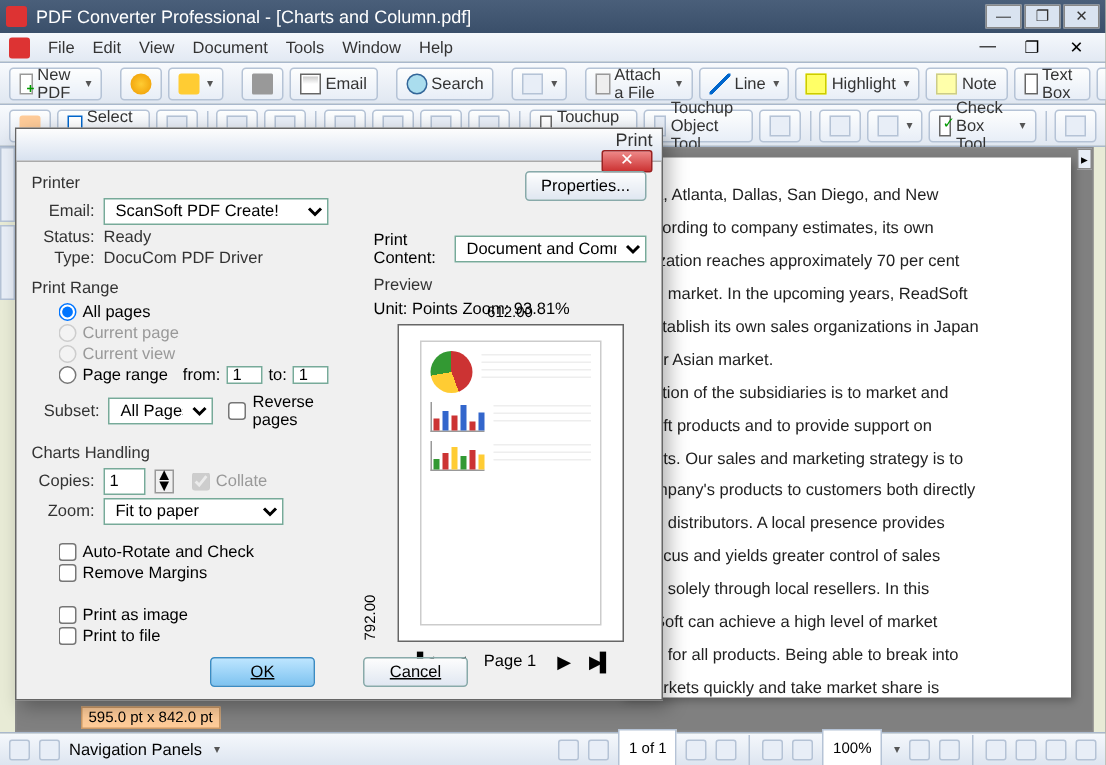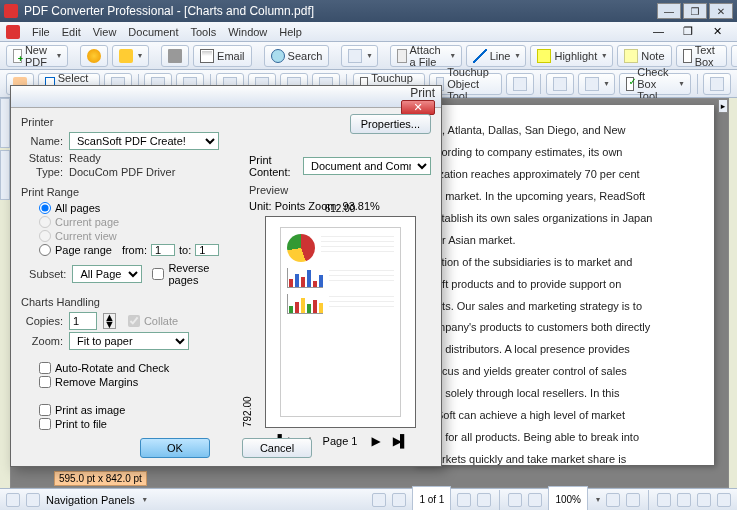--- a/index.html
+++ b/index.html
@@ -68,21 +68,21 @@
 .pvwrap .ruler-top { position: absolute; top: -14px; left: 0; right: 0; text-align: center; font-size: 10px; }
 .pvwrap .ruler-left { position: absolute; left: -24px; top: 0; bottom: 0; display: flex; align-items: center; font-size: 10px; writing-mode: vertical-rl; transform: rotate(180deg); }
 .pvpage { position: absolute; left: 14px; top: 10px; right: 14px; bottom: 10px; background: #fff; border: 1px solid #ccc; padding: 6px; }
 .minichart { margin-bottom: 6px; }
 .pie { width: 28px; height: 28px; border-radius: 50%; background: conic-gradient(#c33 0 160deg, #fc3 160deg 260deg, #393 260deg 360deg); }
 .bars { display: flex; align-items: flex-end; gap: 2px; height: 20px; border-left: 1px solid #999; border-bottom: 1px solid #999; padding-left: 1px; }
 .bars div { width: 4px; }
 .pvtext { border-top: 1px solid #eee; height: 3px; margin: 2px 0; }
 .navrow { display: flex; justify-content: center; align-items: center; gap: 14px; margin-top: 6px; font-size: 11px; }
 .navbtn { font-size: 12px; letter-spacing: -2px; }
-.dlgfoot { position: absolute; bottom: 8px; left: 0; right: 0; display: flex; justify-content: center; gap: 32px; }
+.dlgfoot { position: absolute; bottom: 8px; left: 0; right: 0; display: flex; justify-content: center; gap: 32px; text-decoration: underline; }
 .dlgfoot .btn { width: 70px; }
 .okbtn { background: linear-gradient(#bde5ff, #7ec3f0); border: 1px solid #3a8cc4; }
 
 
 .statusbar { position: absolute; bottom: 0; left: 0; right: 0; height: 22px; background: linear-gradient(#f5f8fc, #dde5f0); border-top: 1px solid #a9b8cc; display: flex; align-items: center; padding: 0 6px; gap: 6px; }
 .statusbar .sico { width: 14px; height: 14px; background: #e8eef7; border: 1px solid #b5c3d6; border-radius: 2px; }
 .statusbar .field { height: 28px; border: 1px solid #b5c3d6; background: #fff; padding: 0 6px; display: flex; align-items: center; font-size: 10px; }
 .statusbar .spacer { flex: 1; }
 .dimlabel { position: absolute; bottom: 24px; left: 54px; background: #fc9; border: 1px solid #c96; padding: 1px 4px; font-size: 10px; }
 .lefttabs { position: absolute; left: 0; top: 98px; width: 10px; }
@@ -272,21 +272,21 @@
 <div class="dialog">
   <div class="dlgtitle">
     <div class="t">Print</div>
     <div class="close">✕</div>
   </div>
   <div class="dlgbody">
 
     <div>
       <div class="group-label">Printer</div>
       <div class="formrow">
-        <span class="lbl">Name:</span>
+        <span class="lbl">Email:</span>
         <select style="width:150px"><option>ScanSoft PDF Create!</option></select>
       </div>
       <div class="formrow">
         <span class="lbl">Status:</span>
         <span class="val">Ready</span>
       </div>
       <div class="formrow">
         <span class="lbl">Type:</span>
         <span class="val">DocuCom PDF Driver</span>
       </div>

